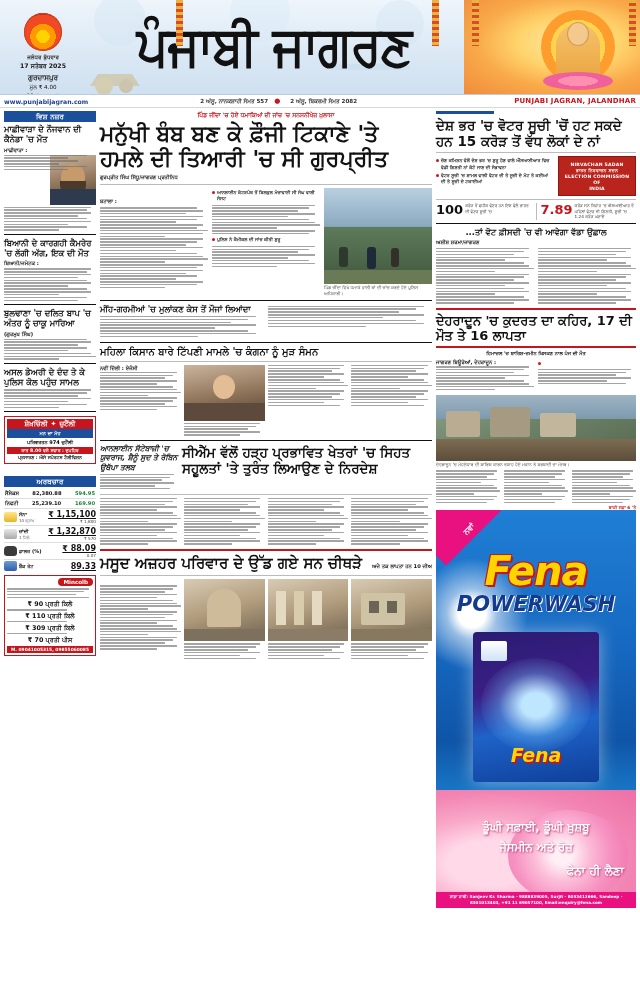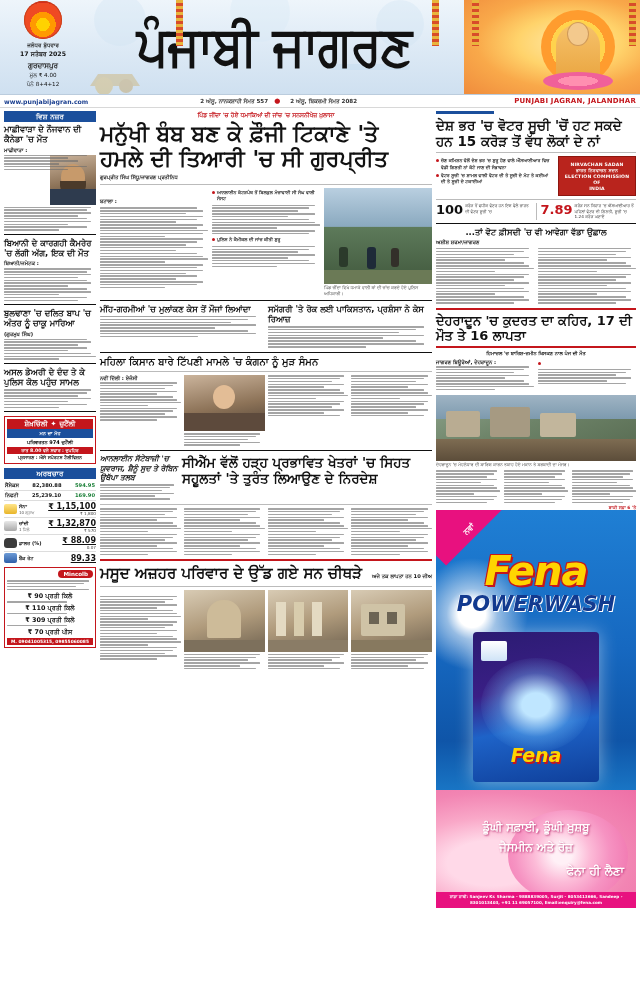--- a/index.html
+++ b/index.html
@@ -14,21 +14,21 @@
 
   
   .masthead {
     position: relative; height: 95px;
     background: linear-gradient(180deg,#eef5fb 0%,#dce9f5 55%,#cfe0f0 100%);
     overflow: hidden;
     border-bottom: 1px solid #bcd;
   }
   .mh-deco { position:absolute; inset:0; opacity:.35; }
   .mh-left {
-    position:absolute; left:4px; top:1px; width:78px; text-align:center; z-index:4;
+    position:absolute; left:4px; top:13px; width:78px; text-align:center; z-index:4;
   }
   .logo-sun {
     width:38px;height:38px;margin:0 auto 2px;border-radius:50%;
     background: radial-gradient(circle at 50% 62%, #ffd200 0 22%, #ff9a00 22% 42%, #ef4a23 42% 72%, #d52b1e 72% 100%);
     box-shadow:0 0 0 1px #c8401c inset;
   }
   .mh-left .ln { font-size:5.4px; font-weight:bold; color:#1a1a1a; line-height:1.55; letter-spacing:.1px;}
   .mh-left .dt { font-size:6.2px; font-weight:bold; color:#111; line-height:1.6; }
   .mh-left .city { font-size:7.2px; font-weight:bold; color:#222; margin:2px 0 1px; }
   .mh-left .pr { font-size:5.6px; color:#111; line-height:1.6;}
@@ -366,21 +366,21 @@
           <span style="font-size:7px;font-weight:bold;">ਸ਼ੇਖ਼ਚਿੱਲੀ</span>
           <span style="font-size:7px;">✦</span>
           <span style="font-size:7px;font-weight:bold;">ਚੁਟੈਂਲੀ</span>
         </div>
         <div style="background:#1b4f9c;color:#fff;font-size:5px;text-align:center;padding:1px 0;font-weight:bold;">ਮਨ ਦਾ ਮੋਹ</div>
         <div style="font-size:5px;text-align:center;font-weight:bold;padding:1px 0;">ਪਰਿਵਰਤਨ 974 ਚੁਟੈਂਲੀ</div>
         <div style="background:#c4161c;color:#fff;font-size:4.6px;text-align:center;padding:1px 0;font-weight:bold;">ਰਾਤ 8.00 ਵਜੇ     ਸਵਾਰ : ਦੁਪਹਿਰ</div>
         <div style="font-size:4.6px;text-align:center;padding:1px 0;font-weight:bold;">ਪ੍ਰਸਾਰਣ : ਐਸੇ ਸਪੋਰਟਸ ਟੈਲੀਵਿਜ਼ਨ</div>
       </div>
 
-      <div style="margin-top:4px;">
+      <div style="margin-top:12px;">
         <div class="sechead">ਅਰਥਚਾਰ</div>
         <div class="adrow" style="border-bottom:1px solid #ddd;">
           <span>ਸੈਂਸੇਕਸ</span>
           <span class="v">82,380.88</span>
           <span style="color:#1a7f37;">594.95</span>
         </div>
         <div class="adrow" style="border-bottom:1px solid #ddd;">
           <span>ਨਿਫਟੀ</span>
           <span class="v">25,239.10</span>
           <span style="color:#1a7f37;">169.90</span>
@@ -558,21 +558,20 @@
               <i class="s90"></i>
               <i class="s80"></i>
               <i class="s95"></i>
               <i class="s70"></i>
               <i class="s90"></i>
               <i class="s95"></i>
               <i class="s60"></i>
           </div>
         </div>
         <div>
-          <div class="hl hl-s">ਸਮੱਗਰੀ 'ਤੇ ਰੋਕ ਲਈ ਪਾਕਿਸਤਾਨ, ਪ੍ਰਸ਼ੰਸਾ ਨੇ ਕੇਸ ਰਿਆਜ਼</div>
           <div class="tx dense" style="margin-top:2px;">
             <i class="s95"></i>
               <i class="s90"></i>
               <i class="s80"></i>
               <i class="s95"></i>
               <i class="s70"></i>
               <i class="s90"></i>
               <i class="s95"></i>
               <i class="s60"></i>
           </div>

